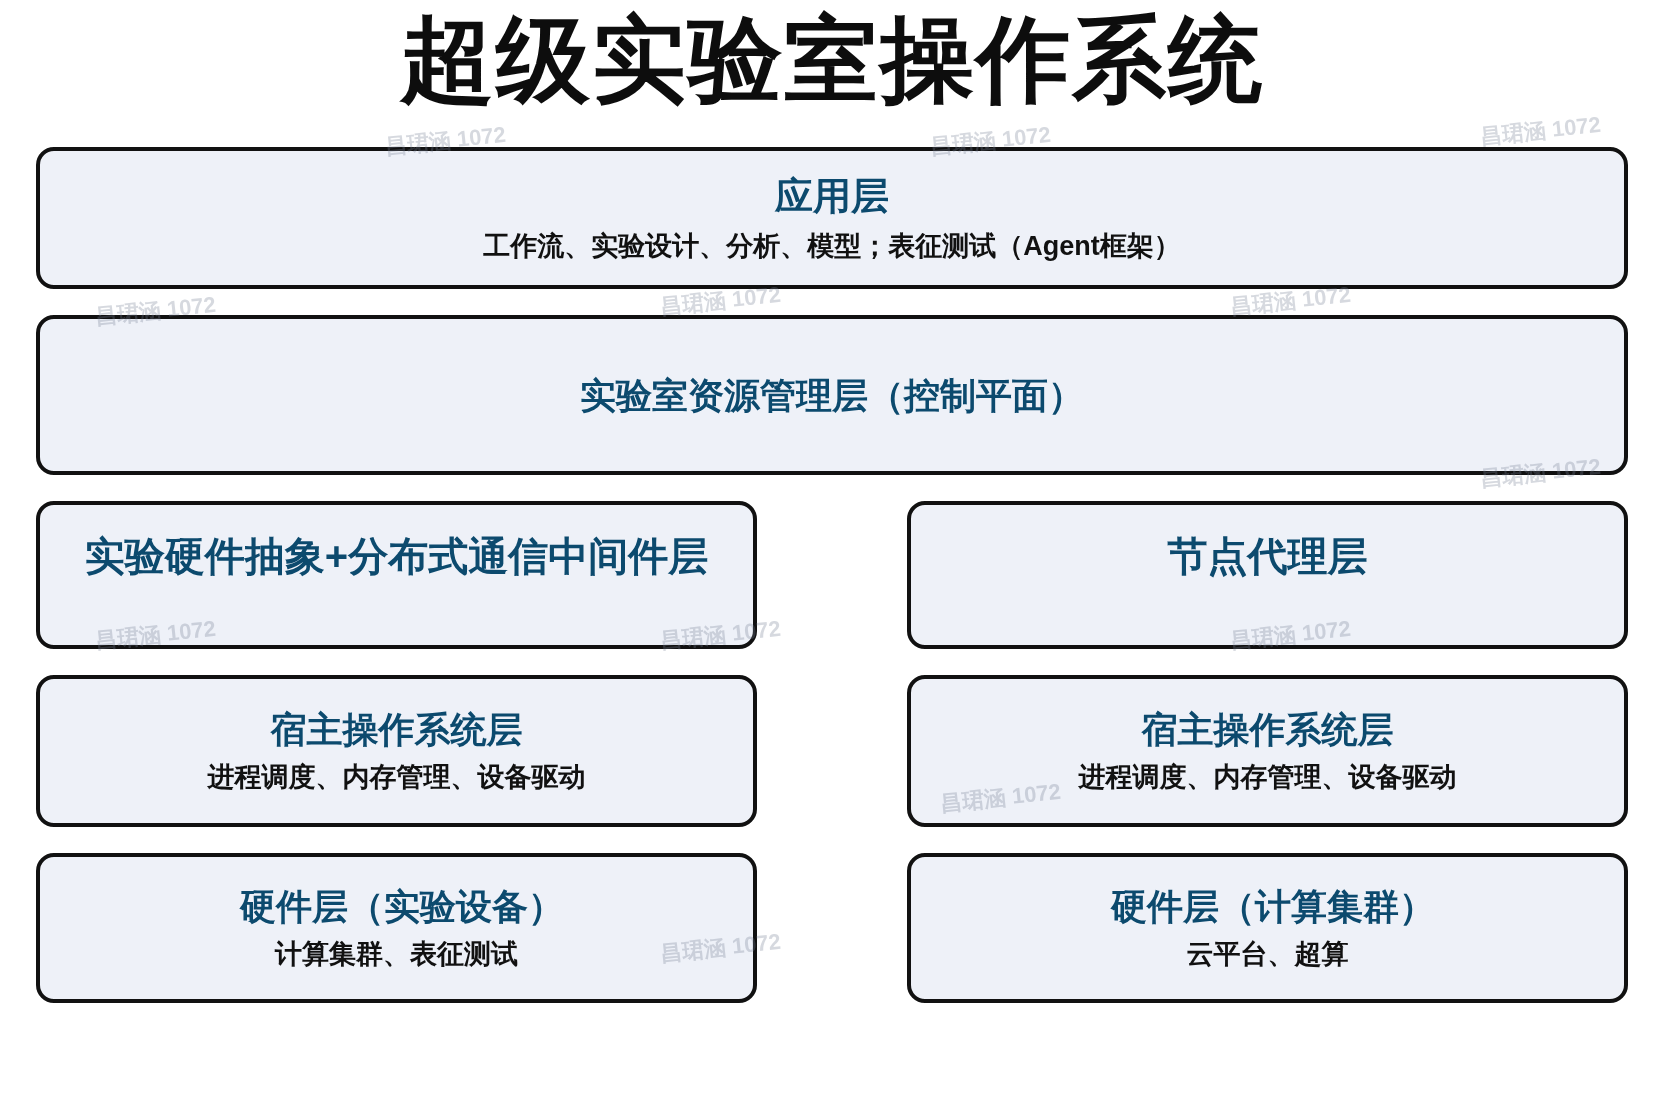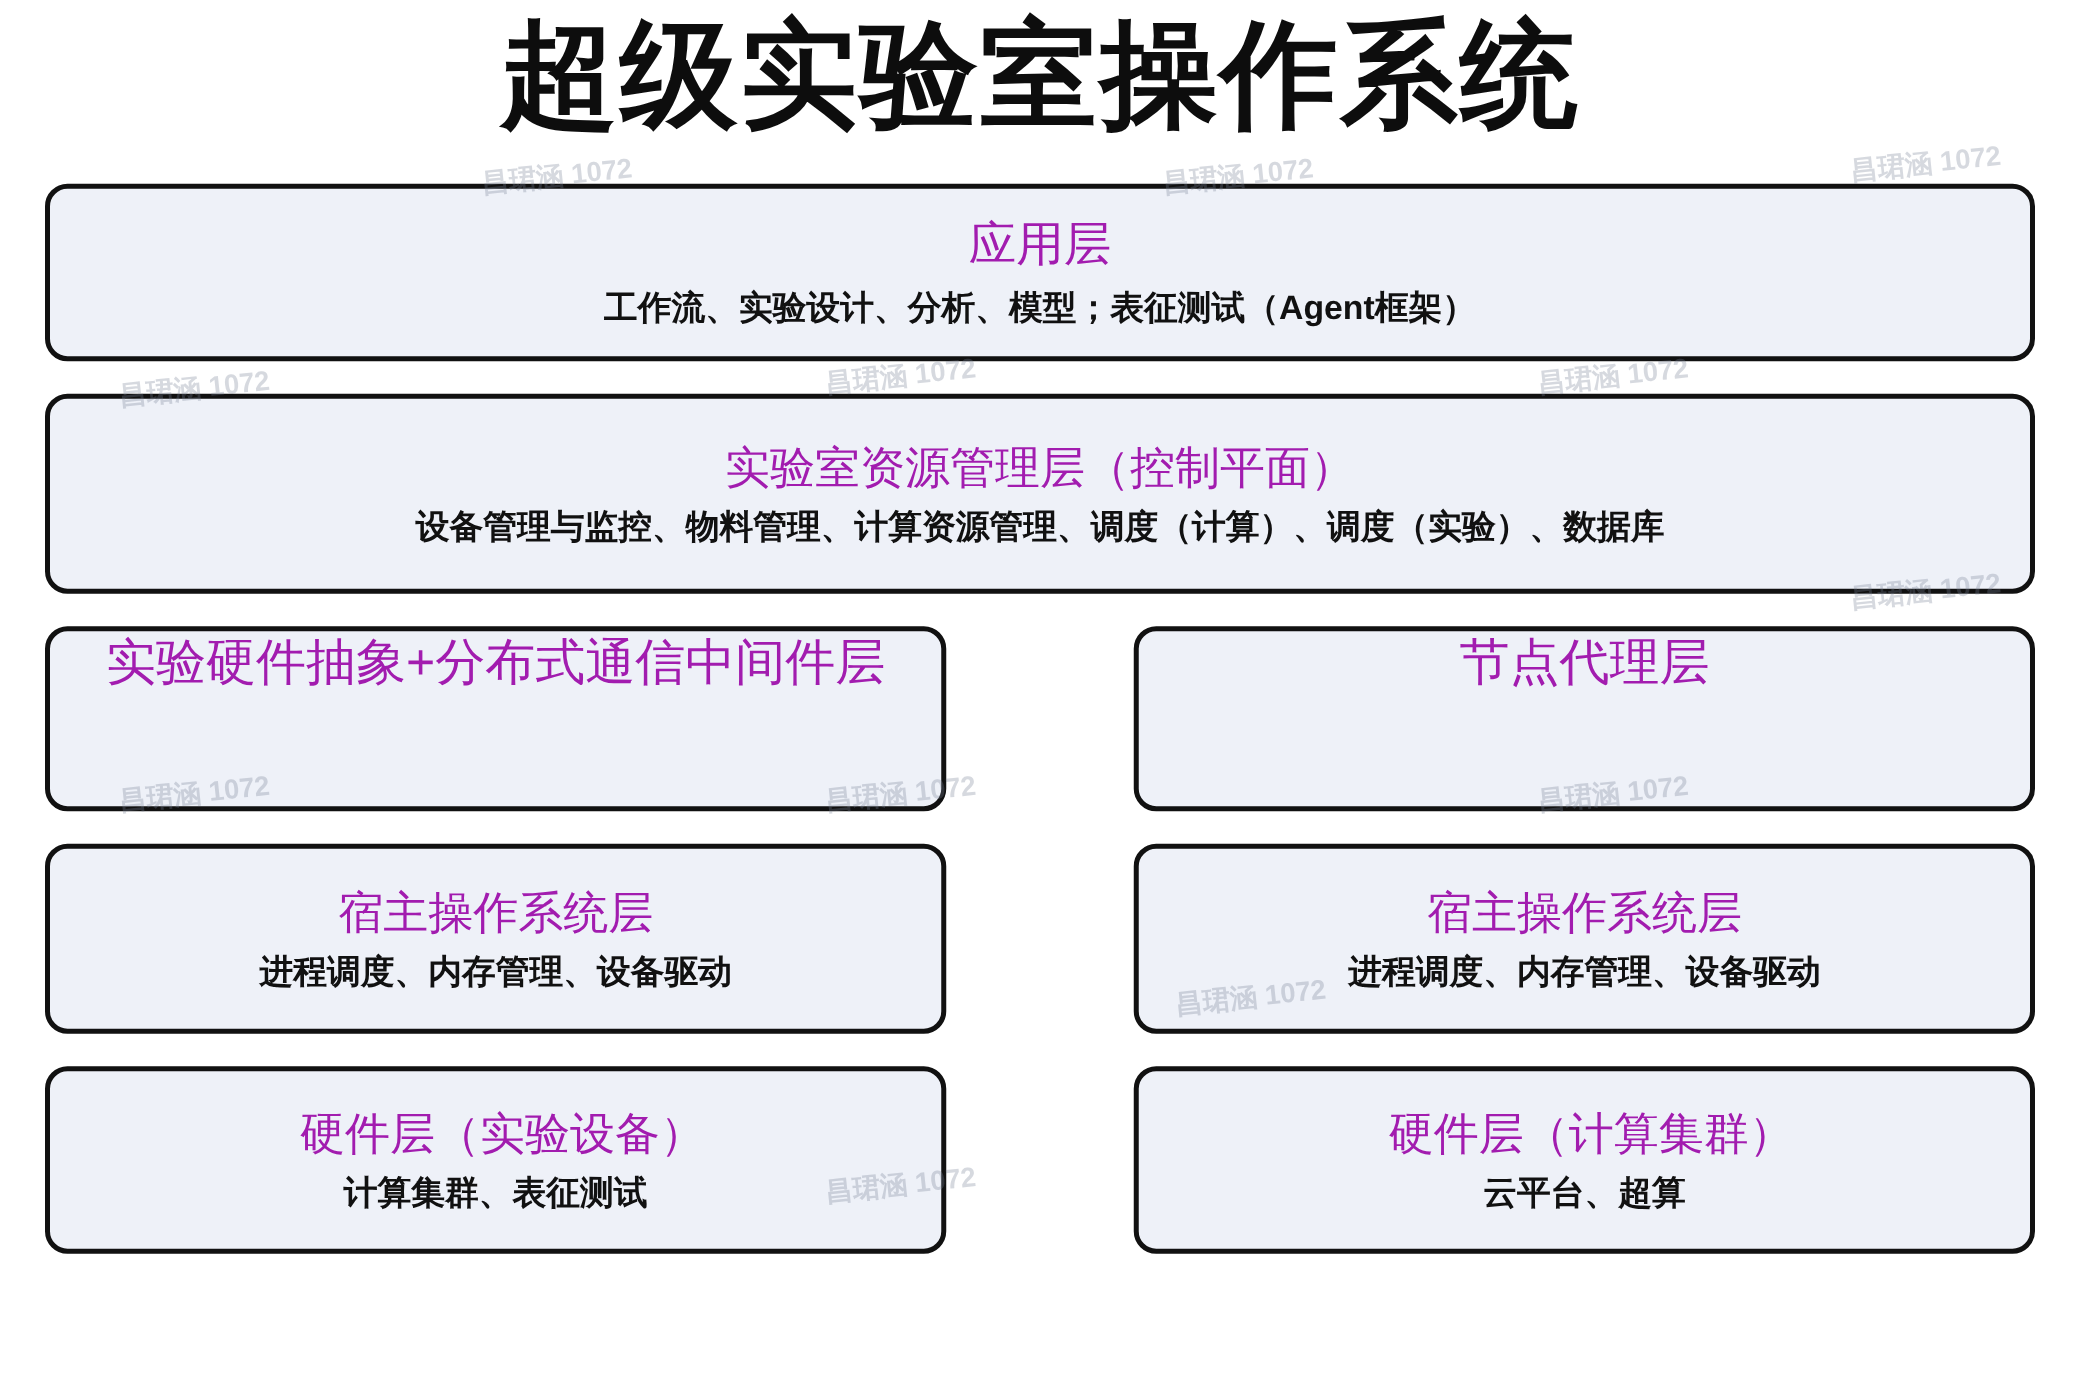--- a/index.html
+++ b/index.html
@@ -46,23 +46,23 @@
     display: flex;
     flex-direction: column;
     align-items: center;
     justify-content: center;
     text-align: center;
     position: relative;
     z-index: 2;
   }
   .box .bx-title {
     font-size: 35px;
-    font-weight: normal;
+    font-weight: bold;
     line-height: 1.25;
-    color: #a21caf;
+    color: #0c4a6e;
   }
   .box .bx-sub {
     font-size: 27px;
     font-weight: bold;
     line-height: 1.3;
     margin-top: 8px;
     color: #111111;
   }
 
   
@@ -84,21 +84,21 @@
   .row-mid { height: 148px; }
   .row-host { height: 152px; }
   .row-hw { height: 150px; }
 
   .row-mid .bx-title { font-size: 40px; }
   .row-app .bx-title { font-size: 38px; }
   .row-res .bx-title { font-size: 36px; }
   .row-hw  .bx-title { font-size: 36px; margin-left: 11px; }
   .row-host .bx-title { font-size: 36px; }
 
-  .row-mid .box { align-items: center; justify-content: flex-start; }
+  .row-mid .box { align-items: center; justify-content: flex-start; padding-top: 26px; }
 
   
   .wm {
     position: absolute;
     font-size: 22px;
     color: rgba(120, 130, 150, 0.30);
     font-family: "Liberation Sans", sans-serif;
     white-space: nowrap;
     transform: rotate(-6deg);
     pointer-events: none;
@@ -126,21 +126,20 @@
 
   <div class="title">超级实验室操作系统</div>
 
   <div class="box full-row row-app">
     <div class="bx-title">应用层</div>
     <div class="bx-sub">工作流、实验设计、分析、模型；表征测试（Agent框架）</div>
   </div>
 
   <div class="box full-row row-res">
     <div class="bx-title">实验室资源管理层（控制平面）</div>
-    <div class="bx-sub">设备管理与监控、物料管理、计算资源管理、调度（计算）、调度（实验）、数据库</div>
   </div>
 
   <div class="split-row row-mid">
     <div class="box">
       <div class="bx-title">实验硬件抽象+分布式通信中间件层</div>
     </div>
     <div class="box">
       <div class="bx-title">节点代理层</div>
     </div>
   </div>

